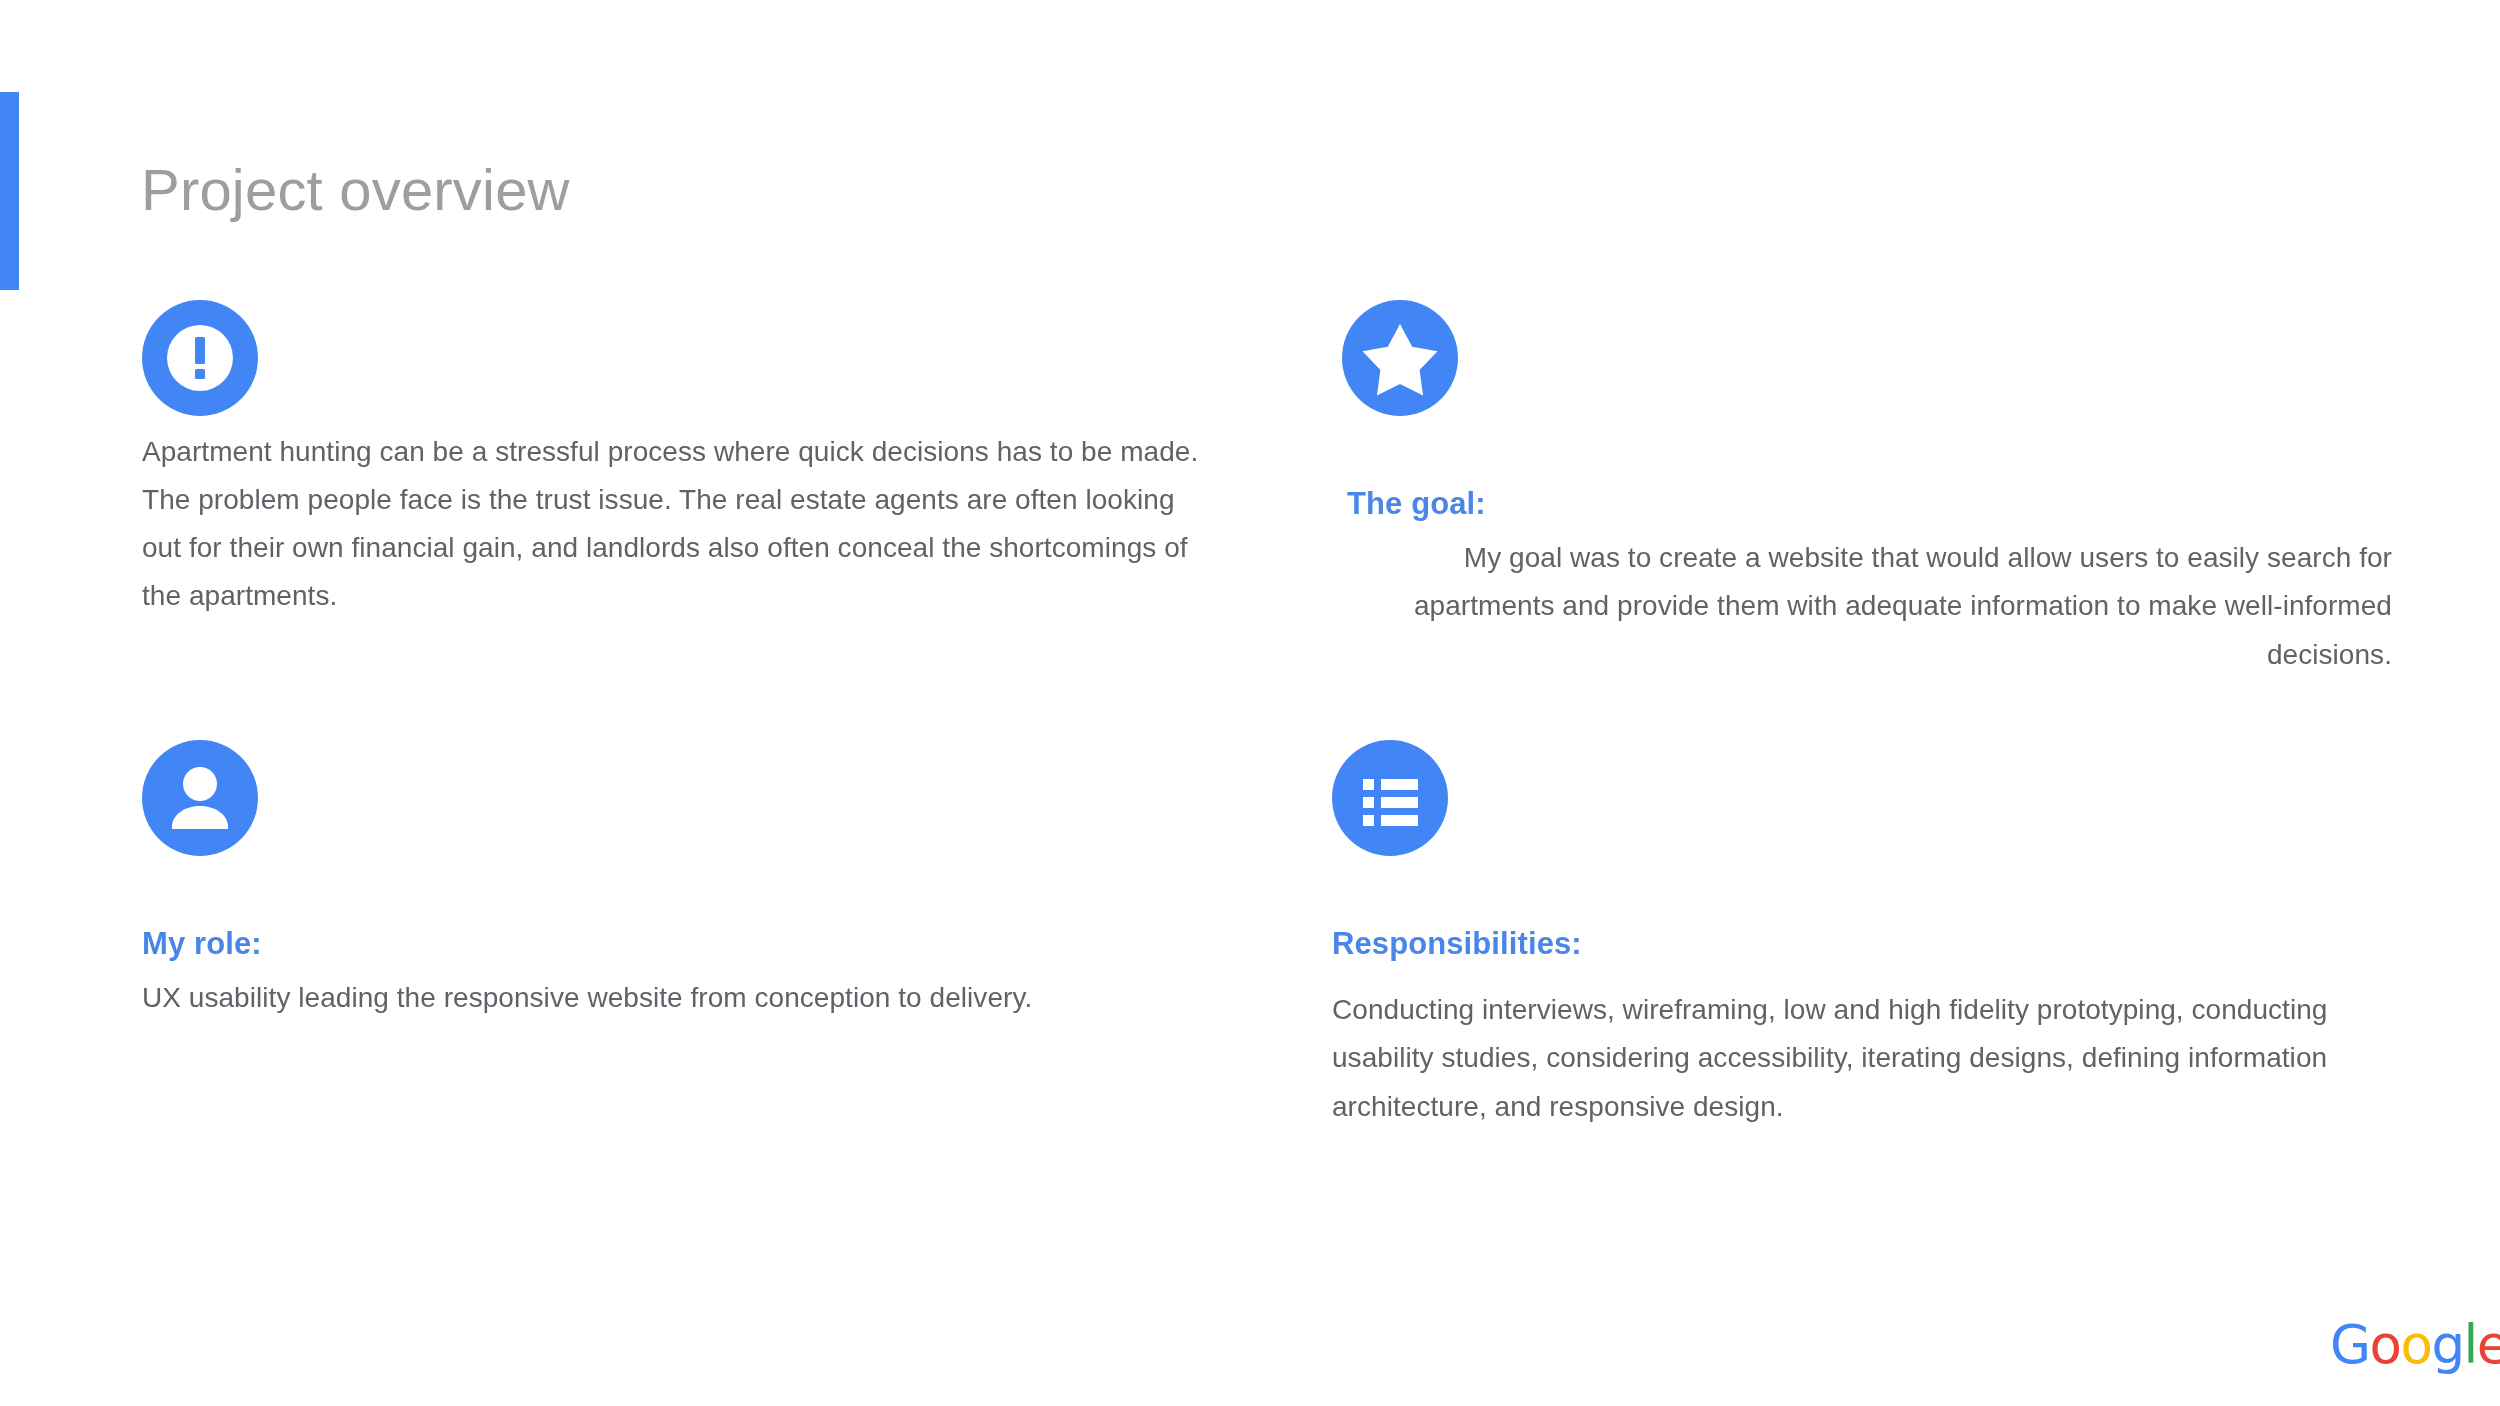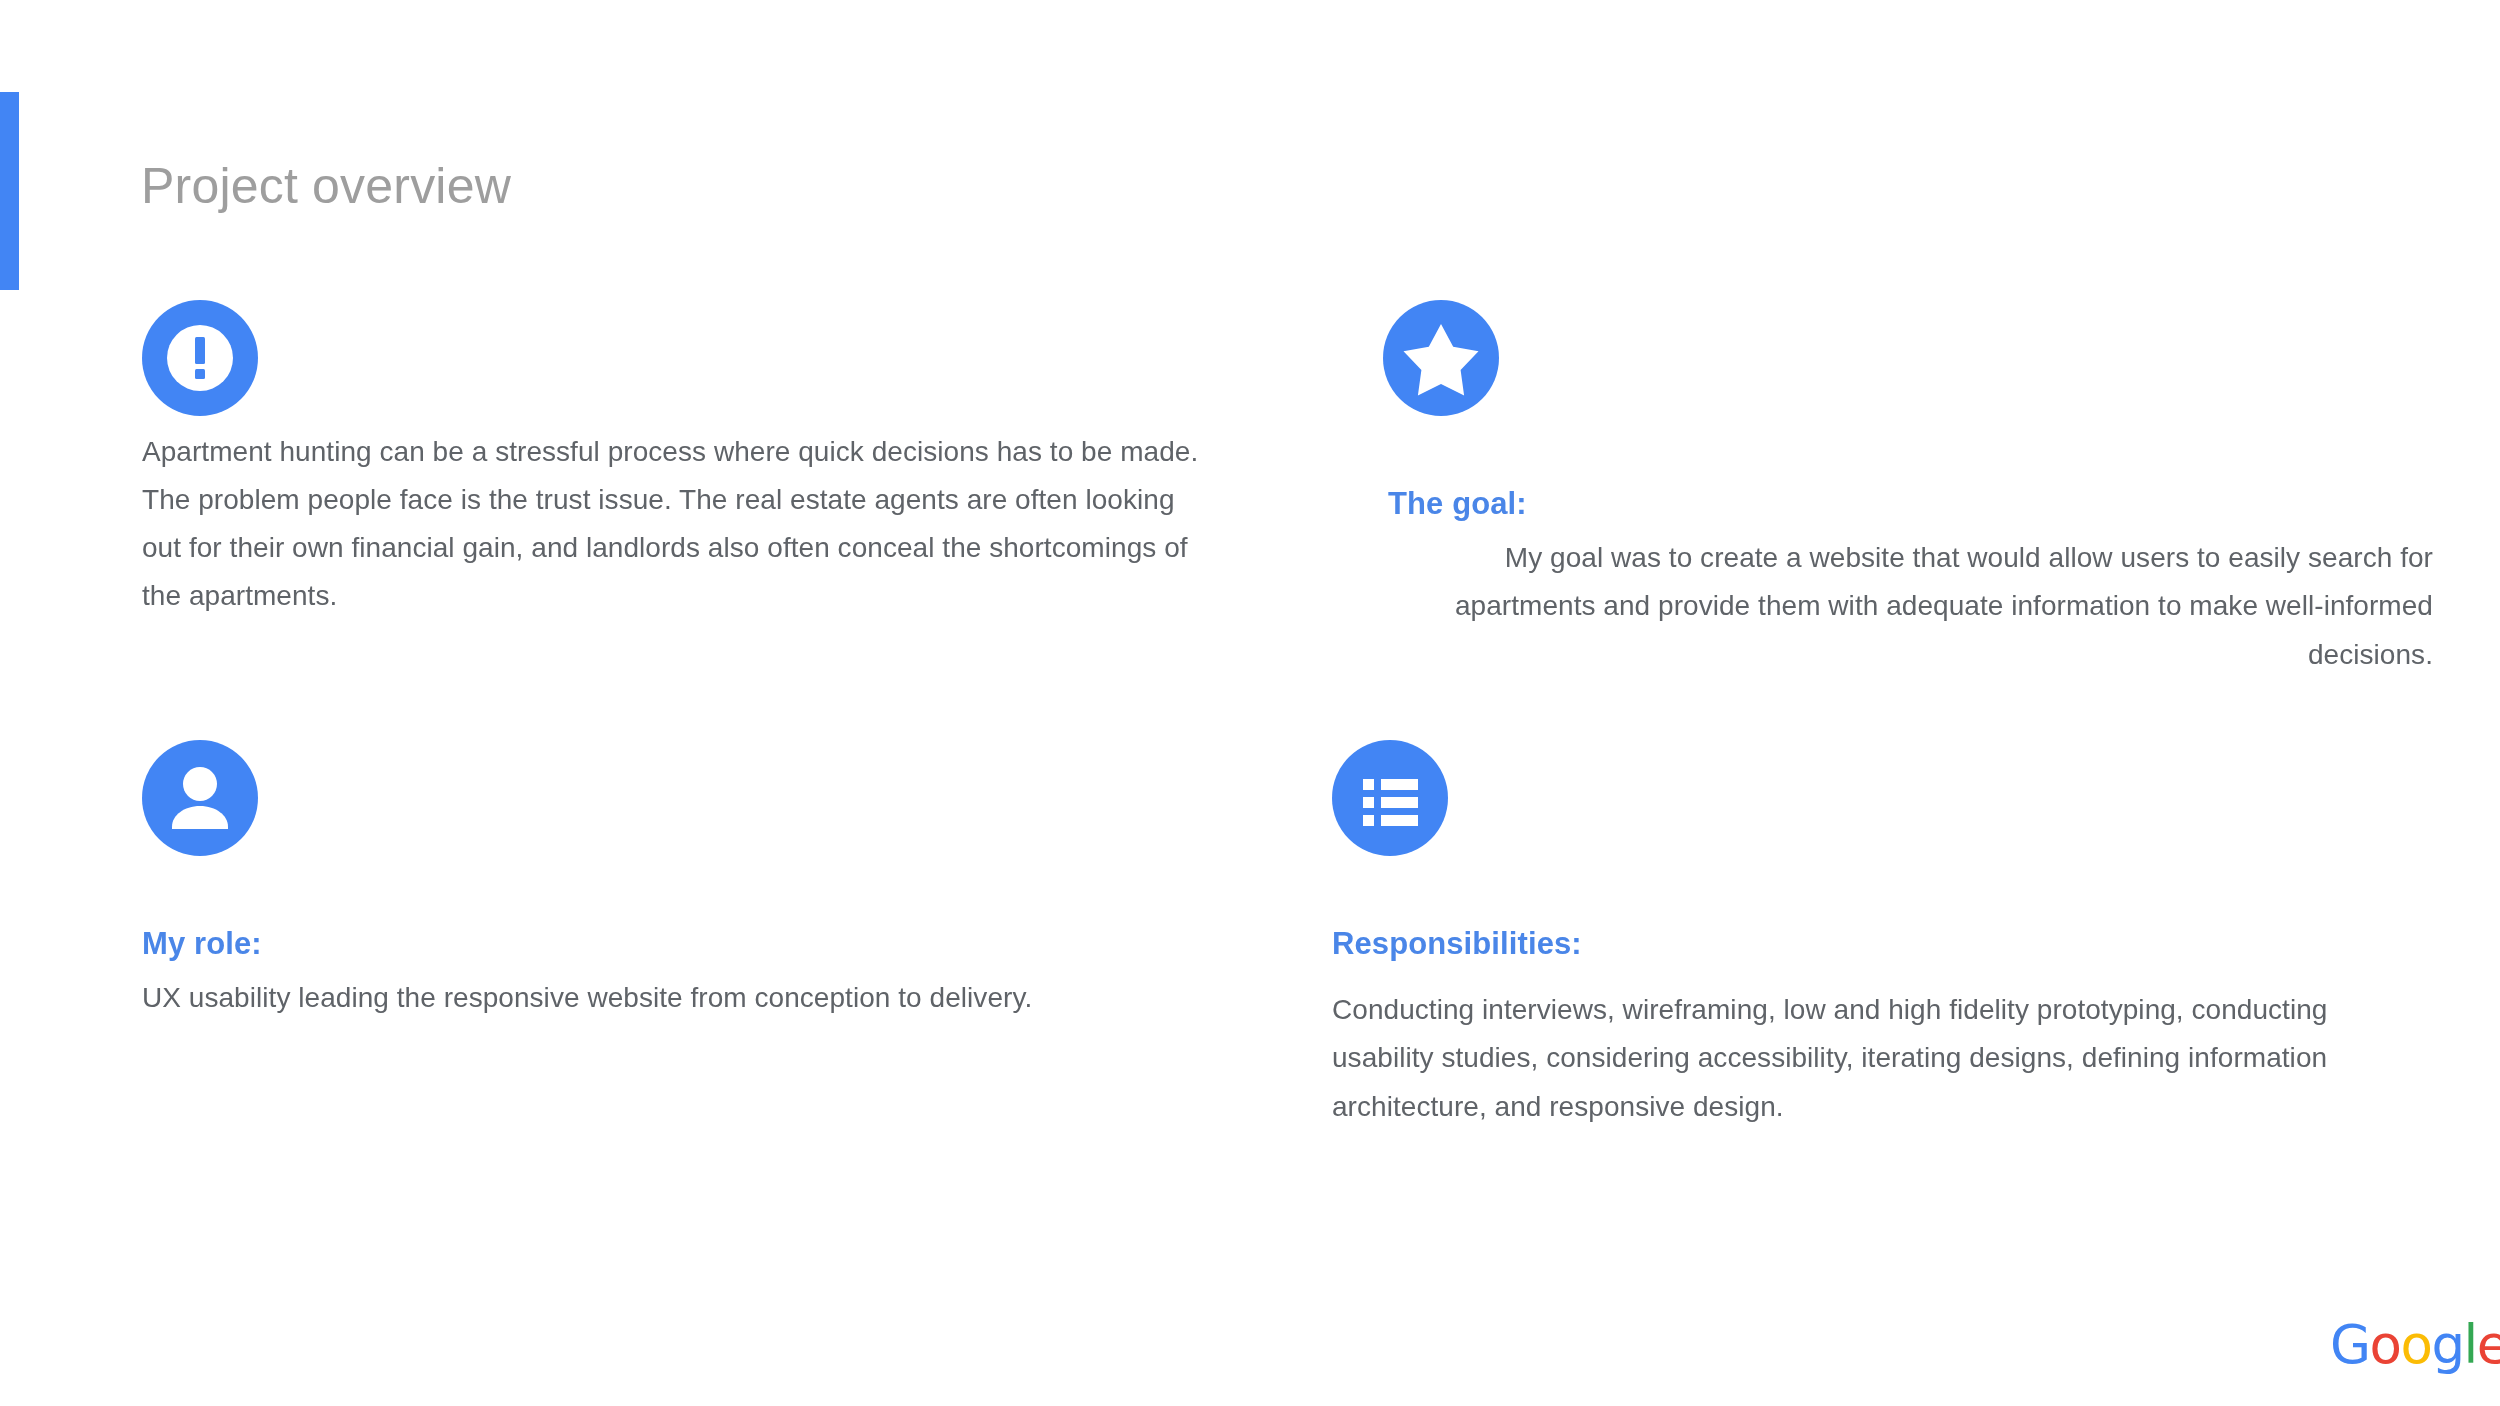--- a/index.html
+++ b/index.html
@@ -28,21 +28,21 @@
     width: 19px;
     height: 198px;
     background: #4285f4;
   }
 
   
   #page-title {
     position: absolute;
     left: 141px;
     top: 160px;
-    font-size: 50px;
+    font-size: 58px;
     line-height: 1.05;
     font-weight: 300;
     color: #9e9e9e;
     letter-spacing: 0.2px;
     white-space: nowrap;
   }
 
   
   #overview-grid {
     position: absolute;
@@ -56,21 +56,21 @@
     width: 2500px;
   }
   #row-1 { top: 0px; }
   #row-2 { top: 440px; }
 
   .overview-block {
     position: absolute;
     top: 0;
   }
   .block-col-1 { left: 142px; width: 1120px; }
-  .block-col-2 { left: 1383px; width: 1090px; }
+  .block-col-2 { left: 1342px; width: 1090px; }
   #block-responsibilities { left: 1327px; width: 1130px; }
 
   
   .icon-circle {
     width: 116px;
     height: 116px;
     border-radius: 50%;
     background: #4285f4;
     display: flex;
     align-items: center;

